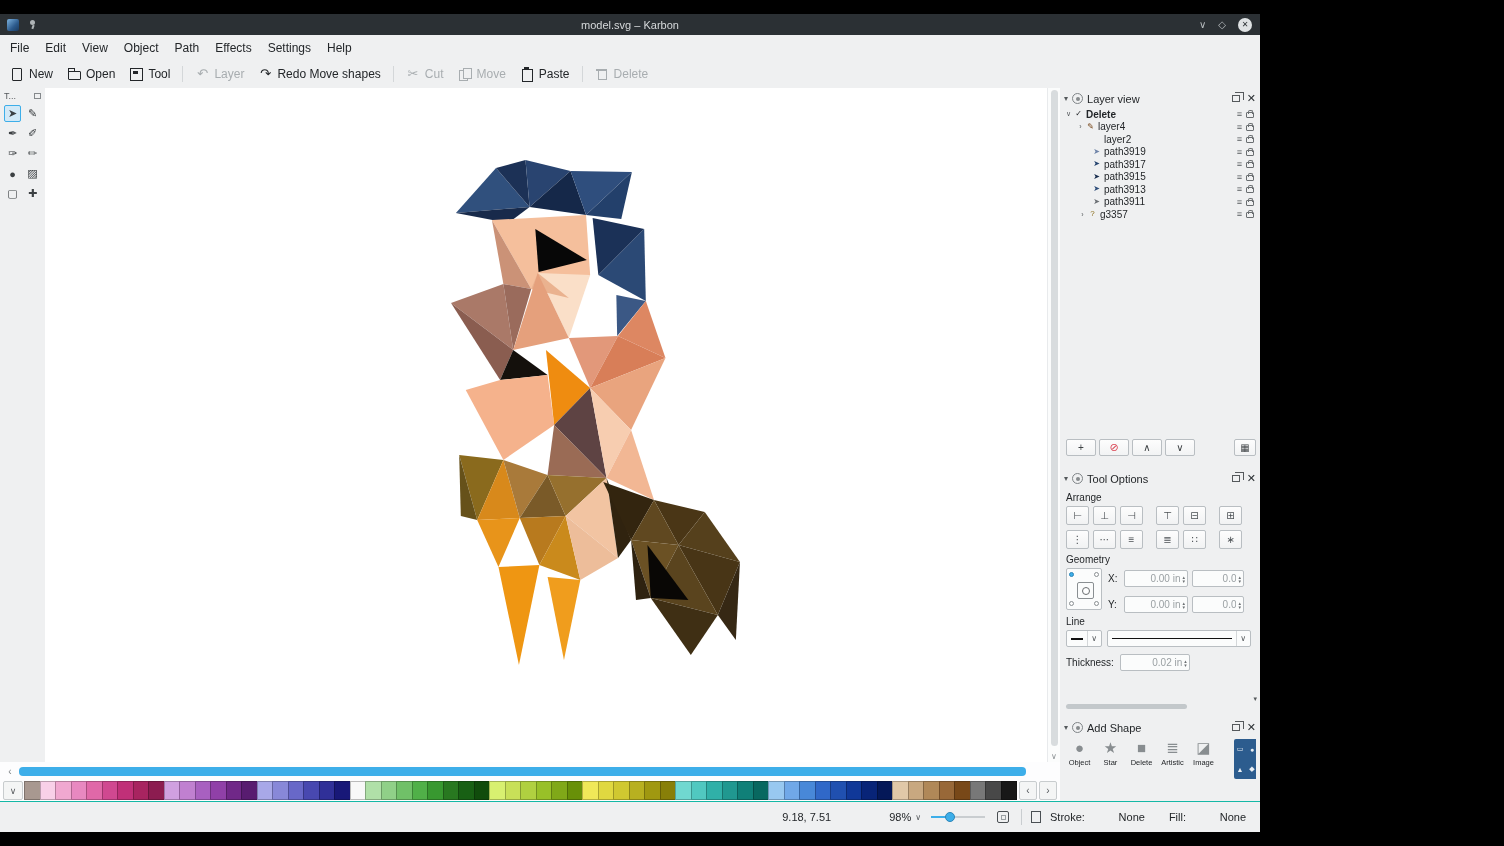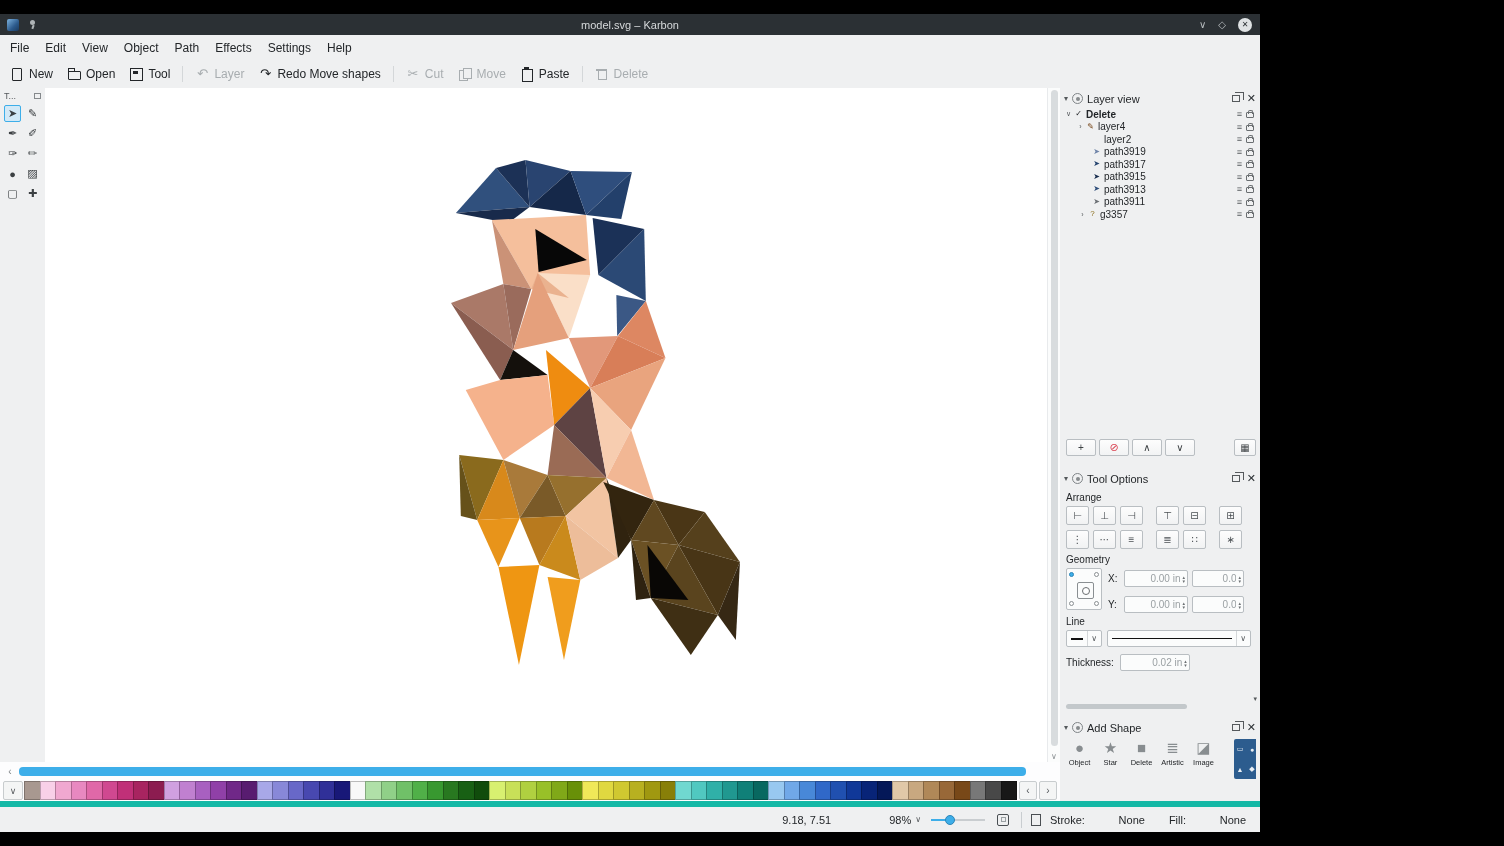--- a/index.html
+++ b/index.html
@@ -134,21 +134,21 @@
   .mini-caret{position:absolute;right:-1px;bottom:8px;font-size:7px;color:#55595c}
 
   .shape-docker{margin-top:8px}
   .shape-row{display:flex;align-items:flex-start;gap:1px;padding-top:3px;overflow:hidden}
   .shape-btn{width:31px;display:flex;flex-direction:column;align-items:center;gap:1px}
   .shape-glyph{font-size:15px;color:#888d90;line-height:18px}
   .shape-label{font-size:7.5px;white-space:nowrap}
   .shape-tile{margin-left:auto;margin-right:-2px;width:24px;height:40px;flex:0 0 24px;background:#2c5c8e;border-radius:2px;display:grid;grid-template-columns:1fr 1fr;place-items:center;color:#e8eef4;font-size:7px}
 
   
-  .statusbar{height:31px;flex:0 0 31px;display:flex;align-items:center;justify-content:flex-end;background:#eff0f1;font-size:11px;padding:0 10px;border-top:6px solid #14b8a6}
+  .statusbar{height:31px;flex:0 0 31px;display:flex;align-items:center;justify-content:flex-end;background:#eff0f1;font-size:11px;padding:0 10px;border-top:1px solid #14b8a6}
   .coords{margin-right:58px}
   .zoom-combo{display:flex;align-items:center;gap:4px;margin-right:10px}
   .zarrow{font-size:8px;color:#55595c}
   .zoom-slider{width:54px;height:14px;position:relative;margin-right:12px}
   .ztrack{position:absolute;left:0;right:0;top:6px;height:2px;background:#c9cdd0}
   .zfill{position:absolute;left:0;width:18px;top:6px;height:2px;background:#3daee9}
   .zhandle{position:absolute;left:14px;top:2px;width:10px;height:10px;border-radius:50%;background:#3daee9;border:1px solid #2d86b8}
   .fit-ico{width:12px;height:12px;border:1.3px solid #4a4f53;border-radius:2px;margin-right:12px;position:relative}
   .fit-ico::after{content:"";position:absolute;inset:2.5px;border:1px solid #9aa0a3}
   .sb-sep{width:1px;height:16px;background:#c9cdd0;margin-right:9px}

